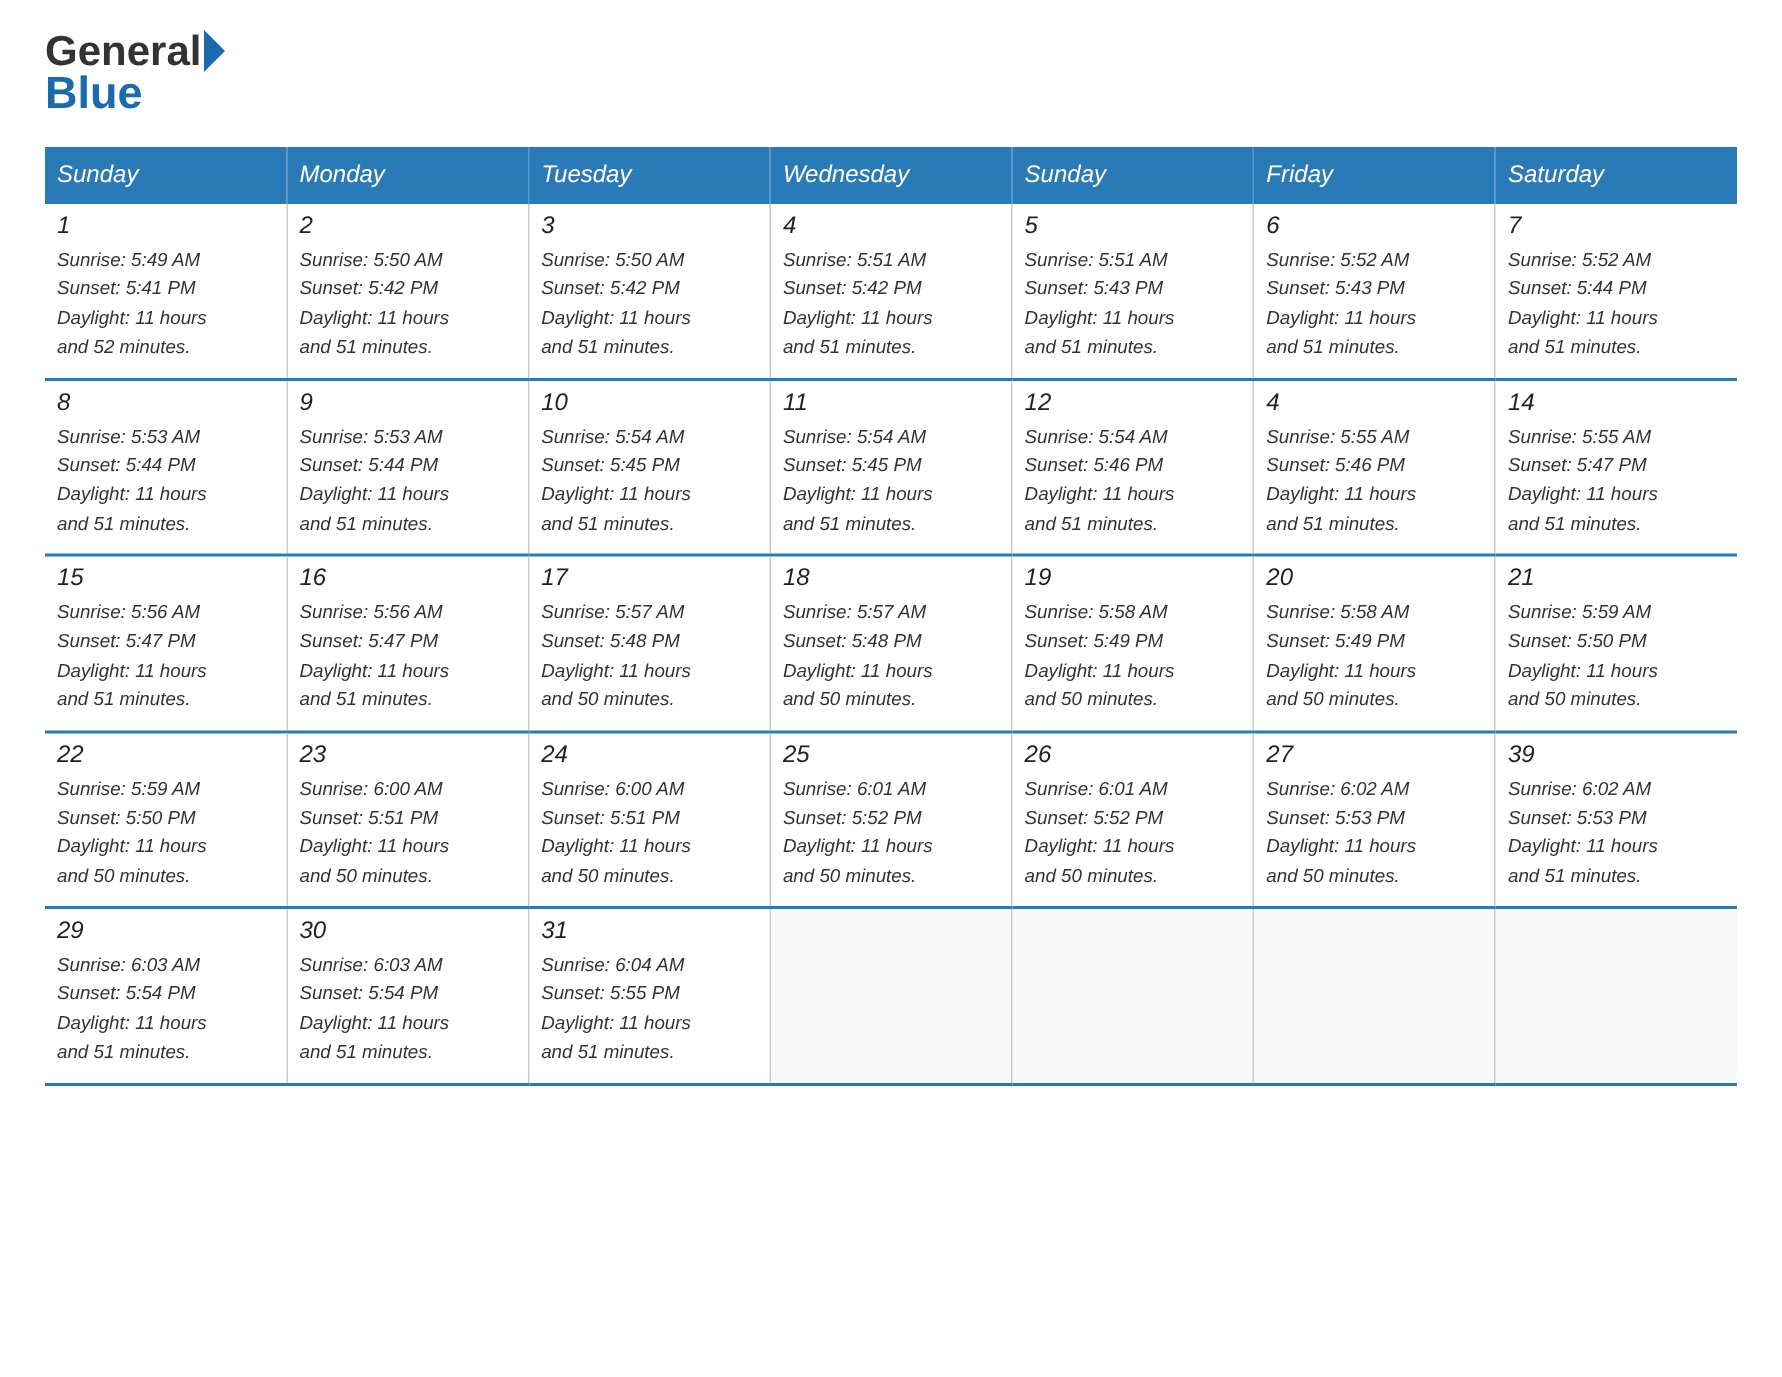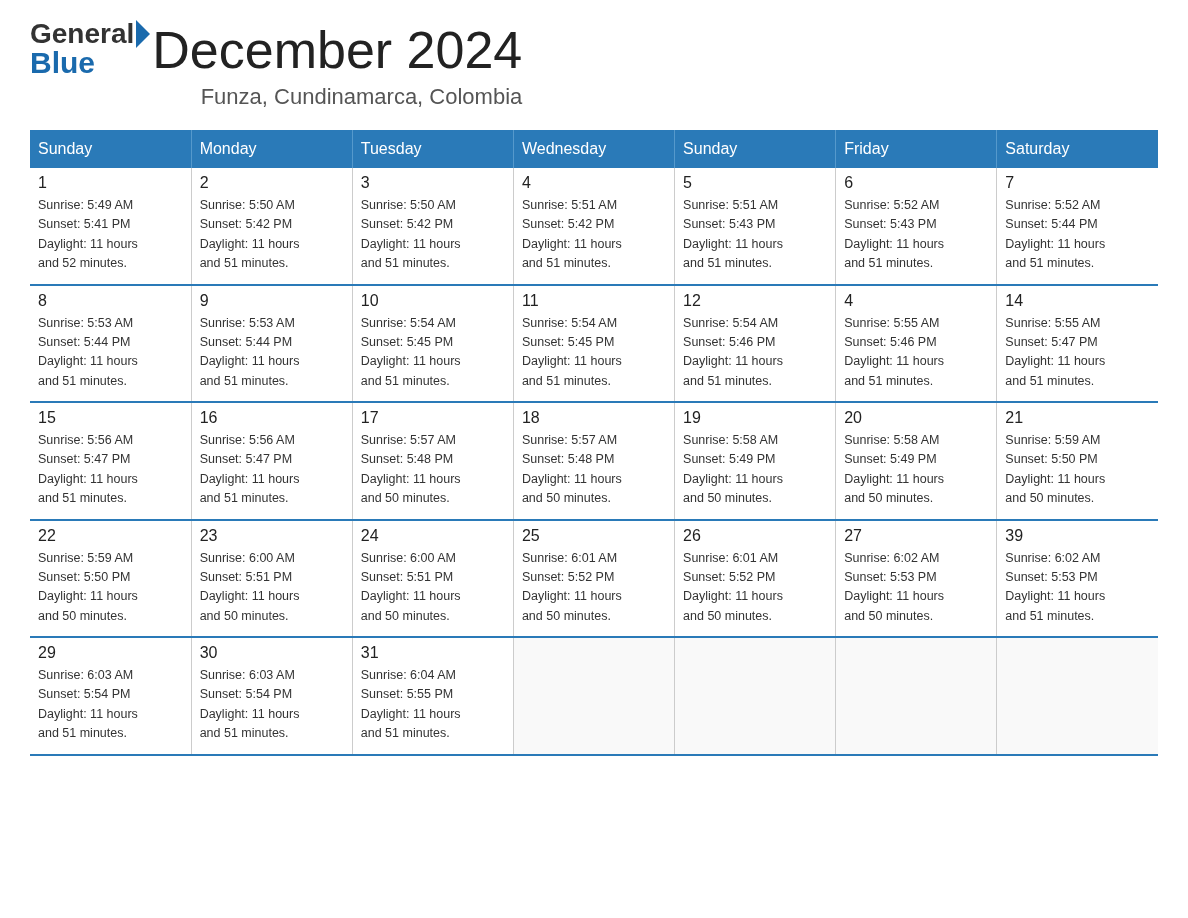--- a/index.html
+++ b/index.html
@@ -6,20 +6,21 @@
     body {
       font-family: Arial, sans-serif;
       background: #fff;
       color: #333;
       padding: 20px 30px;
       width: 1188px;
       min-height: 918px;
     }
     .header {
       display: flex;
+      justify-content: space-between;
       align-items: flex-start;
       margin-bottom: 20px;
     }
     .logo {
       display: flex;
       flex-direction: column;
       align-items: flex-start;
       line-height: 1;
     }
     .logo-general {
@@ -54,20 +55,21 @@
     }
     .location-title {
       font-size: 22px;
       color: #555;
       margin-top: 4px;
     }
     .calendar {
       width: 100%;
       border-collapse: collapse;
       margin-top: 10px;
+      font-style: italic;
     }
     .calendar th {
       background-color: #2a7ab8;
       color: #fff;
       padding: 10px 8px;
       text-align: left;
       font-size: 16px;
       font-weight: normal;
       border-right: 1px solid #5599cc;
     }
@@ -106,24 +108,20 @@
 </head>
 <body>
 
 <div class="header">
   <div class="logo">
     <div class="logo-general">
       <span>General</span>
       <span class="logo-triangle"></span>
     </div>
     <div class="logo-blue">Blue</div>
-  </div>
-  <div class="title-section">
-    <div class="month-title">December 2024</div>
-    <div class="location-title">Funza, Cundinamarca, Colombia</div>
   </div>
 </div>
 
 <table class="calendar">
   <thead>
     <tr>
     <th>Sunday</th>
         <th>Monday</th>
         <th>Tuesday</th>
         <th>Wednesday</th>

